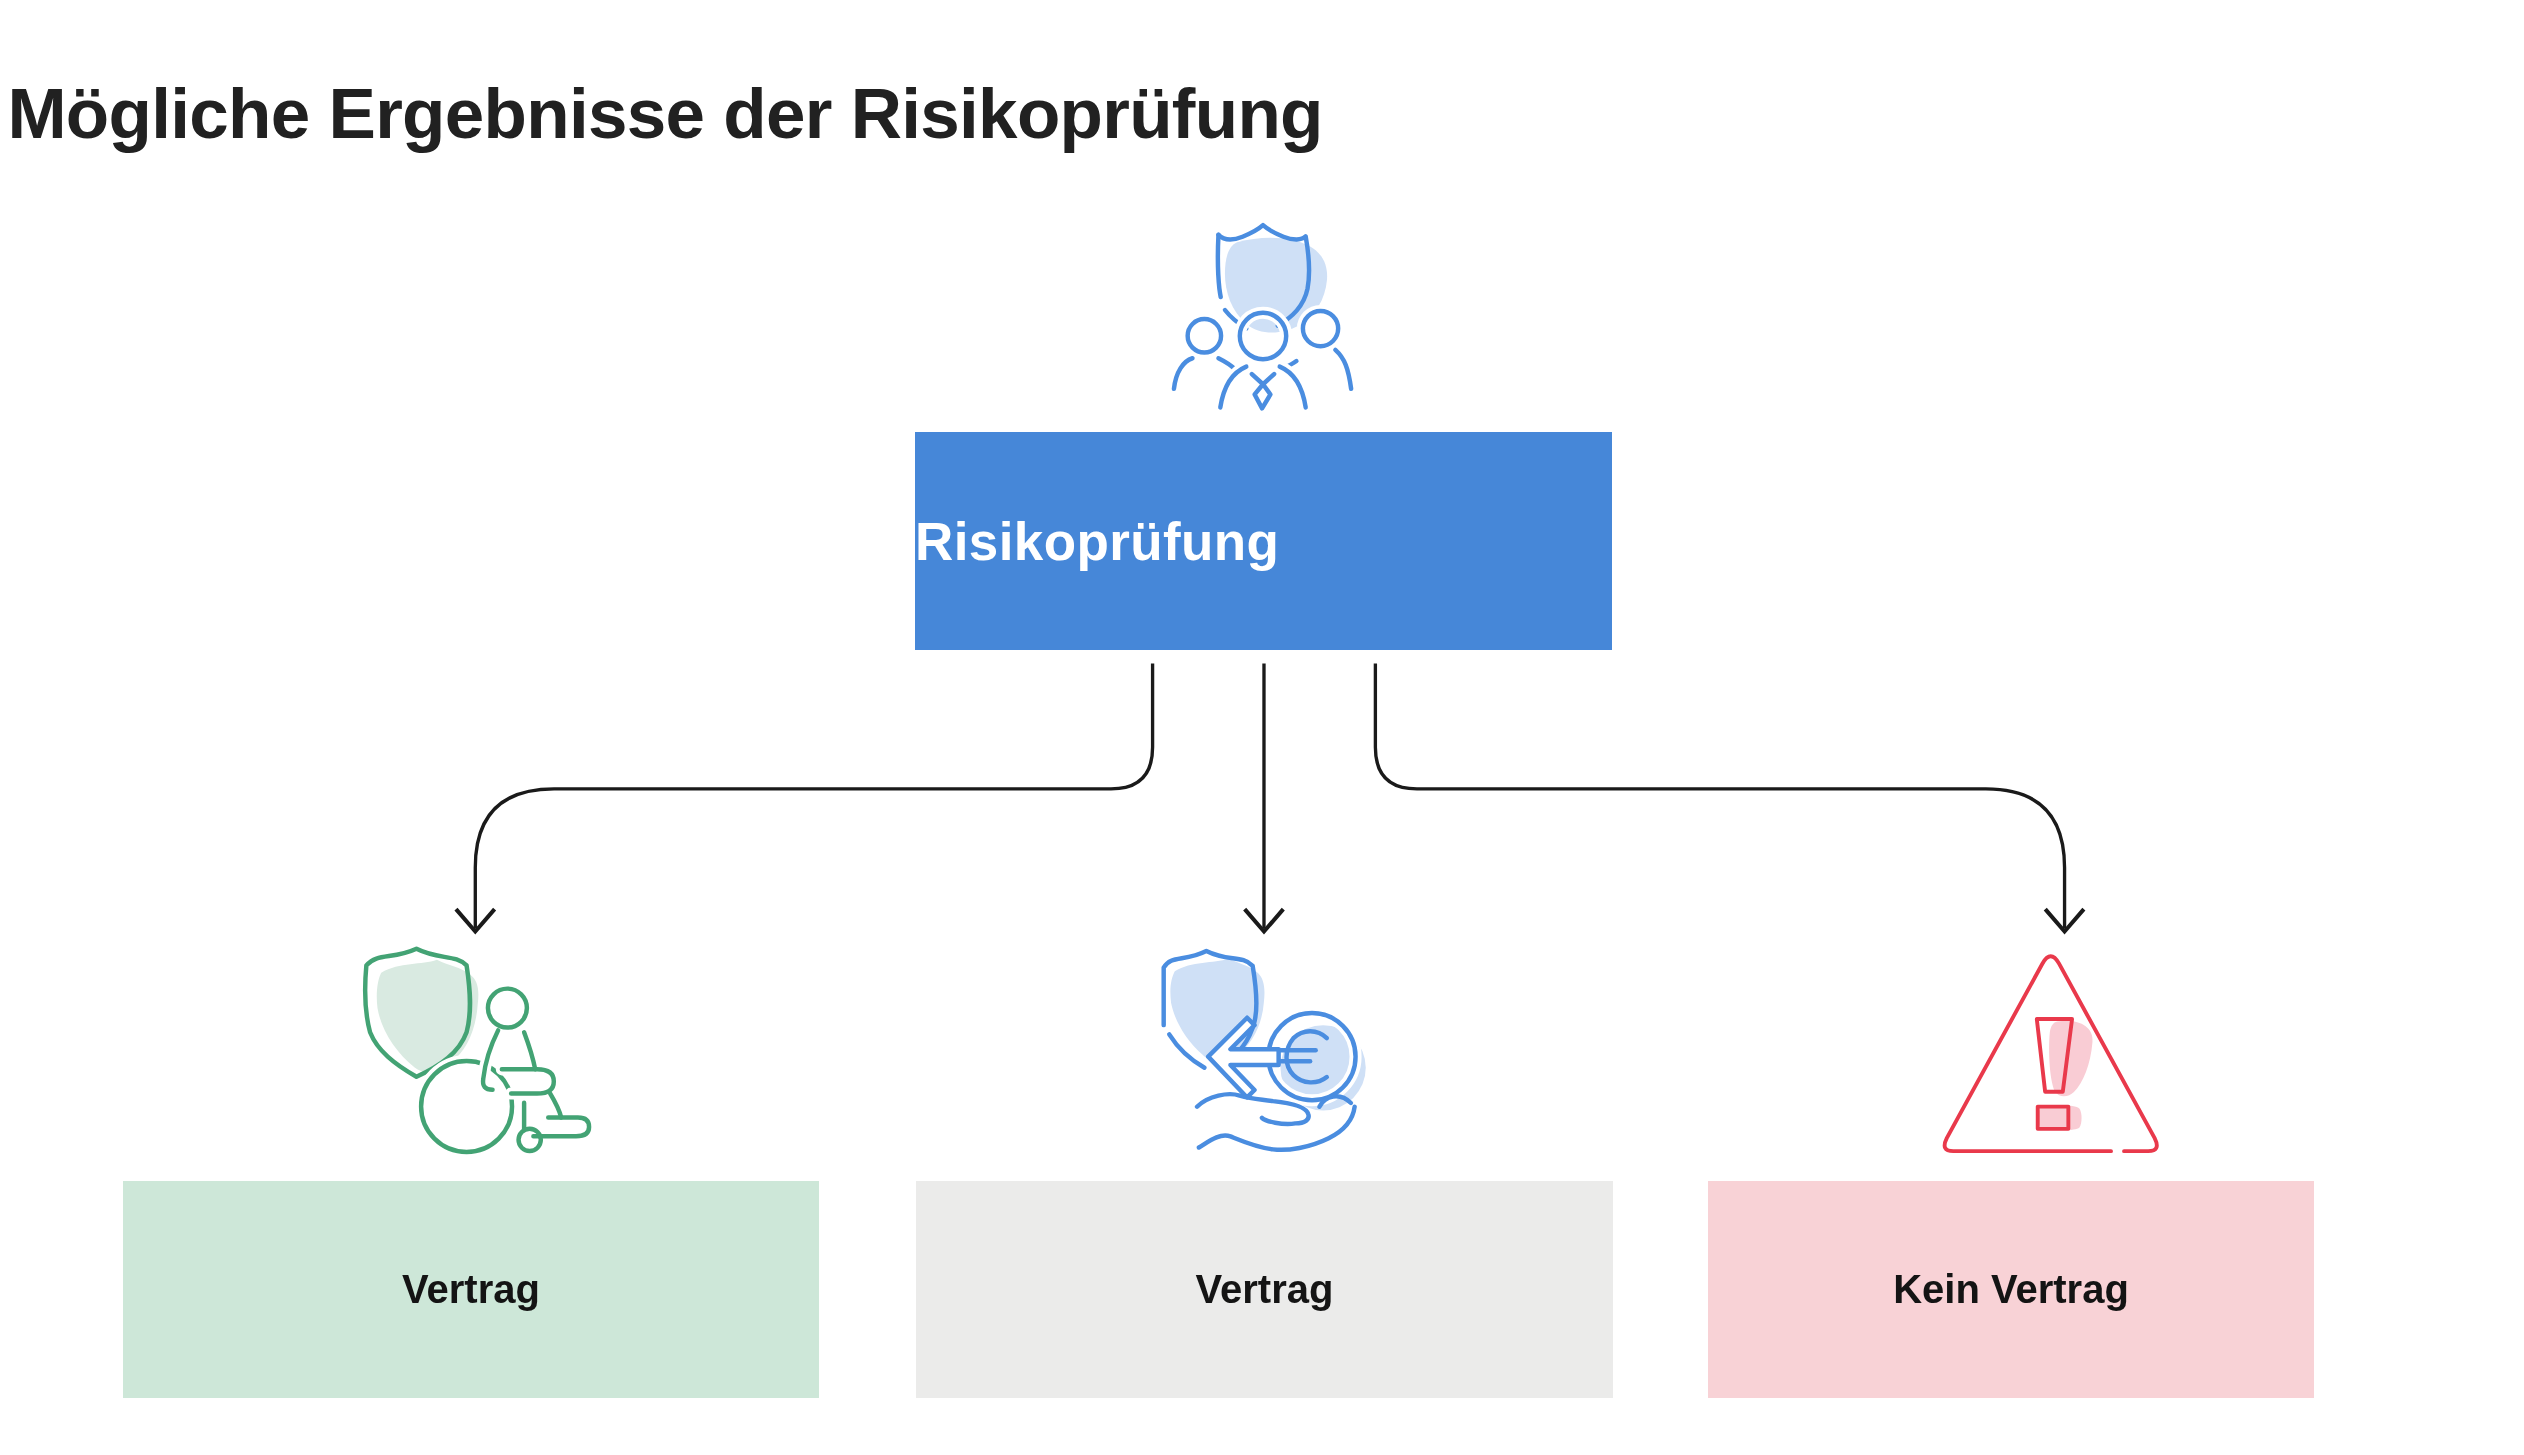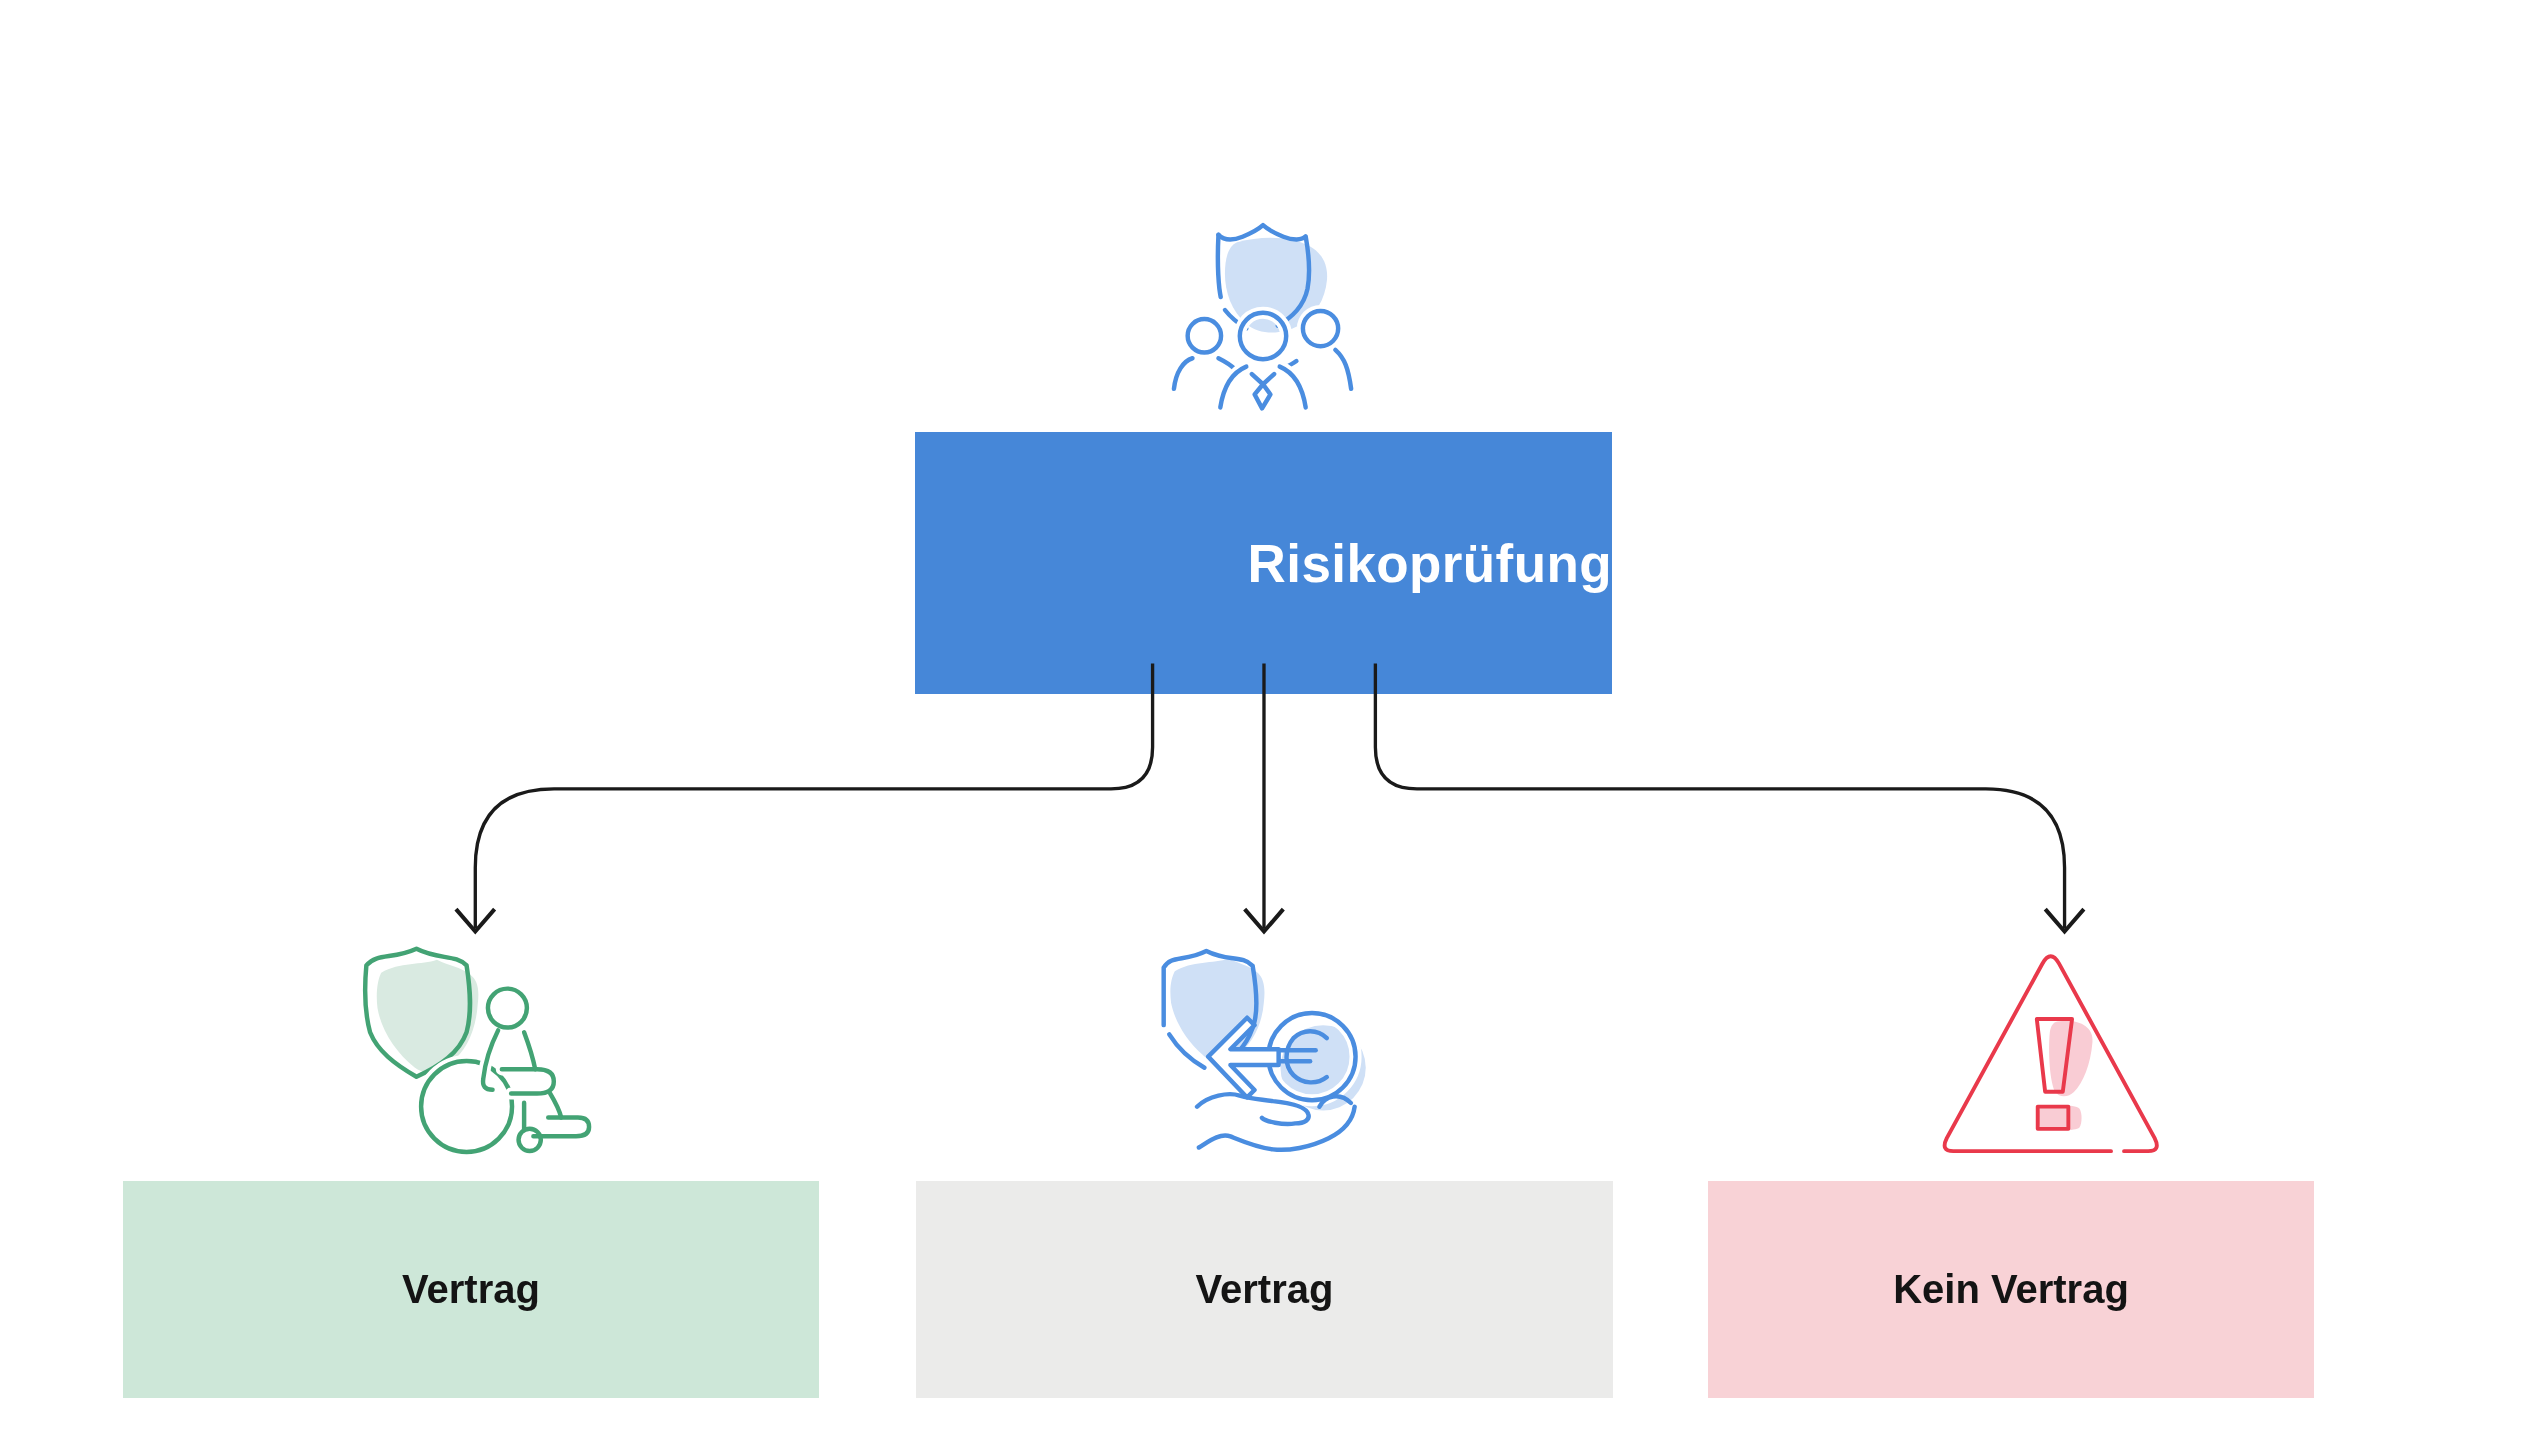--- a/index.html
+++ b/index.html
@@ -1,22 +1,22 @@
 <!DOCTYPE html>
 <html style="font-size:12px"><head>
 <meta charset="utf-8">
 <style>
   html,body{margin:0;padding:0;background:#ffffff;}
   body{width:2525px;height:1456px;font-family:"Liberation Sans","DejaVu Sans",sans-serif;}
   .canvas{position:relative;width:2525px;height:1456px;background:#ffffff;overflow:hidden;}
 
   .title{position:absolute;left:7.4px;top:25px;font-size:71px;font-weight:700;color:#212121;letter-spacing:-0.7px;white-space:nowrap;}
 
-  .root-box{position:absolute;left:915px;top:432px;width:697px;height:262px;background:#4687d8;
-            display:flex;align-items:center;justify-content:flex-end;}
+  .root-box{position:absolute;left:915px;top:432px;width:697px;height:218px;background:#4687d8;
+            display:flex;align-items:center;justify-content:flex-start;}
   .root-label{color:#ffffff;font-size:53px;font-weight:700;letter-spacing:0.4px;}
 
   .icon{position:absolute;}
   .icon-root{left:1170px;top:220px;width:186px;height:193px;}
   .icon-vertrag{left:355px;top:945px;width:238px;height:219px;}
   .icon-einschraenkung{left:1147px;top:947px;width:241px;height:223px;}
   .icon-kein{left:1931px;top:949px;width:245px;height:212px;}
 
   .arrows{position:absolute;left:0;top:0;width:2525px;height:1456px;}
 
@@ -36,20 +36,21 @@
   svg .blob-green{fill:#d9eae1;}
   svg .blob-pink{fill:#f9ccd4;}
   svg .connector{fill:none;stroke:#1a1a1a;stroke-width:4.5;stroke-linejoin:round;}
   svg .arrowhead{fill:none;stroke:#1a1a1a;stroke-width:5.5;stroke-linecap:butt;stroke-linejoin:miter;}
 </style>
 </head>
 <body>
 
 <div class="canvas">
 
+  <h1 class="title">Mögliche Ergebnisse der Risikoprüfung</h1>
 
   <svg class="icon icon-root" viewBox="0 0 100 104">
     <path class="blob-blue" d="M36,12 C50,8 66,9 75,14 C82,18 85,24 84.5,32 C83.5,43 78,52 69,57 C60,62 48,62 41,56 C33,49 29.5,39 29.5,29 C29.5,20 31.5,14 36,12 Z"></path>
     <g class="ln blue">
       <path d="M26,8 C29,11 34,11 39,9 C44,7 47,5.5 50,2.8 C53,5.5 56,7 61,9 C66,11 71,11 73,8.8 C75,20 75.5,29 74,37 C72,46.5 66,52 58,57"></path>
       <path d="M26,8 C25.5,18 25.5,28 26.5,37 C26.7,38.5 26.9,40 27.2,41.5"></path>
       <path d="M29.5,48.5 C33,53 37,56 41,58.5"></path>
     </g>
 
     <g class="ln case">

